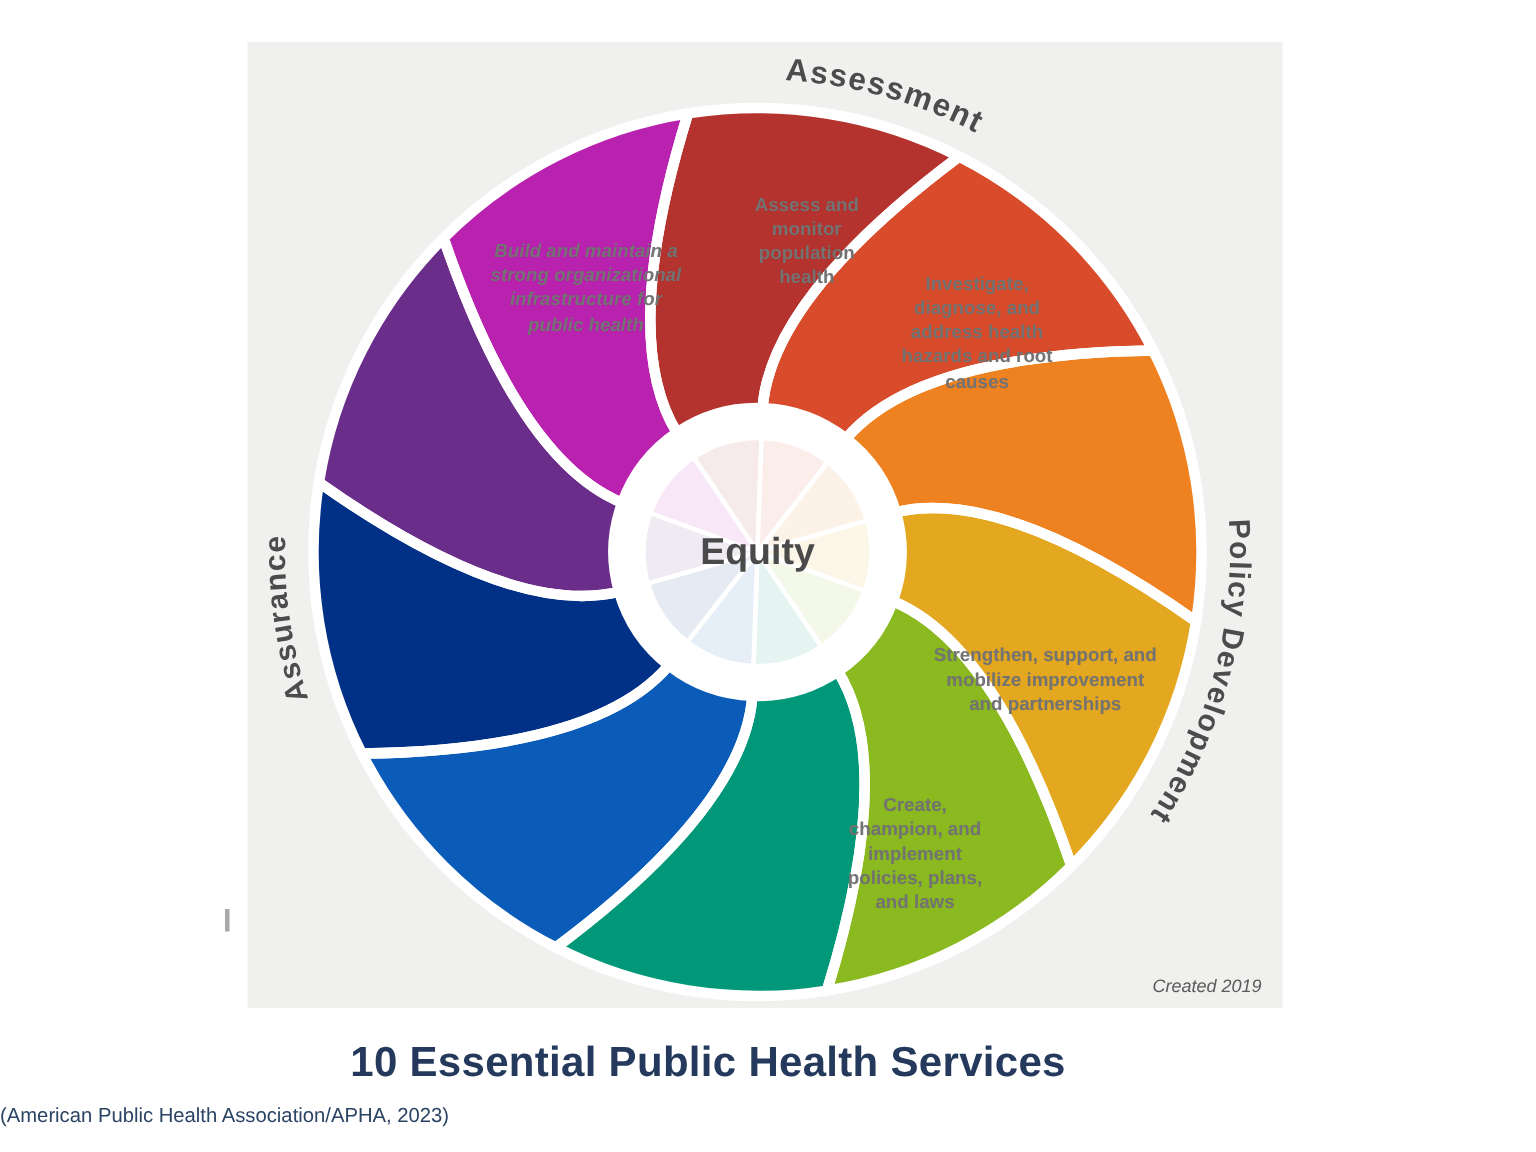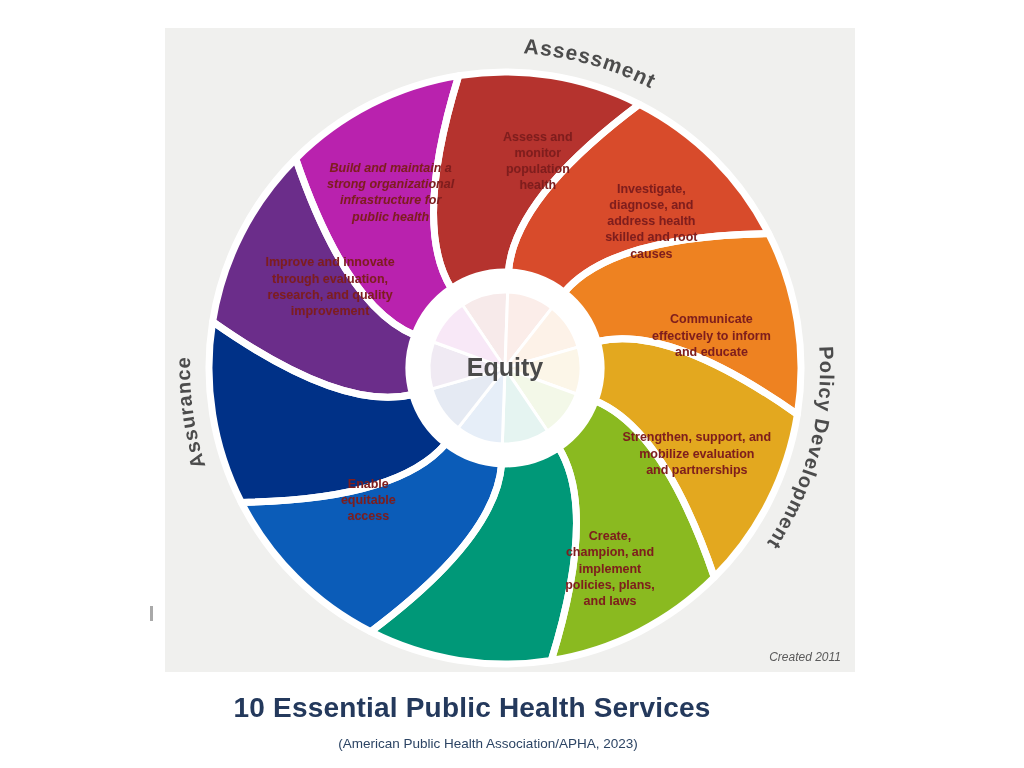--- a/index.html
+++ b/index.html
@@ -8,40 +8,40 @@
     font-family:"Liberation Sans", sans-serif;overflow:hidden;
   }
   .figure{
     position:absolute;left:165px;top:28px;width:690px;height:644px;
     background:#f0f0ee;
   }
   .figure svg{position:absolute;left:0;top:0;}
   .petal-text{
     position:absolute;width:190px;margin:0;
     transform:translate(-50%,-50%);
-    color:#7f1d1d;font-size:12.5px;font-weight:bold;line-height:1.3;
+    color:#737373;font-size:12.5px;font-weight:bold;line-height:1.3;
     text-align:center;white-space:pre-line;
     text-shadow:0 0 1px rgba(0,0,0,0.08);
   }
   .created-note{
     position:absolute;right:14px;bottom:8px;
     font-size:12px;font-style:italic;color:#5a5a5a;
   }
   .stray-mark{
     position:absolute;left:150px;top:606px;width:3px;height:15px;
     background:#a9a9a9;
   }
   .page-title{
     position:absolute;left:0;top:692px;width:944px;
     text-align:center;font-size:28px;font-weight:bold;color:#24395c;
     letter-spacing:0.2px;
   }
   .page-subtitle{
     position:absolute;left:0;top:736px;width:976px;
-    text-align:center;font-size:13.5px;color:#2c4464;
+    font-size:13.5px;color:#2c4464;
   }
 </style>
 </head>
 <body>
 
 <div class="figure">
   <svg id="wheel-svg" width="690" height="644" viewBox="0 0 690 644">
       <path d="M 286.3 260.4 Q 247.4 197.4 293.7 47.6 A 296 296 0 0 1 474.4 76.3 Q 348.9 170.2 343.4 244.1 A 96 96 0 0 0 286.3 260.4 Z" fill="#b5332e"></path>
       <path d="M 343.4 244.1 Q 348.9 170.2 474.4 76.3 A 296 296 0 0 1 603.7 205.6 Q 447.0 207.9 399.1 264.4 A 96 96 0 0 0 343.4 244.1 Z" fill="#d84b2b"></path>
       <path d="M 399.1 264.4 Q 447.0 207.9 603.7 205.6 A 296 296 0 0 1 632.4 386.3 Q 504.2 296.0 432.3 313.5 A 96 96 0 0 0 399.1 264.4 Z" fill="#ee8221"></path>
@@ -76,48 +76,38 @@
       <text x="340" y="340" text-anchor="middle" dy="8" font-size="25" font-weight="bold" fill="#4a4a4a" font-family="&quot;Liberation Sans&quot;, sans-serif">Equity</text>
       <defs>
         <path id="cat-arc-0" d="M 119.2 115.3 A 315 315 0 0 1 645.0 261.1" fill="none"></path>
         <path id="cat-arc-1" d="M 562.7 117.3 A 315 315 0 0 1 421.5 644.3" fill="none"></path>
         <path id="cat-arc-2" d="M 222.0 632.1 A 315 315 0 0 1 146.1 91.8" fill="none"></path>
       </defs>
       <text text-anchor="middle" font-size="21" font-weight="bold" fill="#4c4c4c" letter-spacing="1" font-family="&quot;Liberation Sans&quot;, sans-serif"><textPath href="#cat-arc-0" startOffset="50%">Assessment</textPath></text>
       <text text-anchor="middle" font-size="20" font-weight="bold" fill="#4c4c4c" letter-spacing="1" font-family="&quot;Liberation Sans&quot;, sans-serif"><textPath href="#cat-arc-1" startOffset="50%">Policy Development</textPath></text>
       <text text-anchor="middle" font-size="20" font-weight="bold" fill="#4c4c4c" letter-spacing="1" font-family="&quot;Liberation Sans&quot;, sans-serif"><textPath href="#cat-arc-2" startOffset="50%">Assurance</textPath></text>
     </svg>
-  <div class="created-note">Created 2011</div>
+  <div class="created-note">Created 2019</div>
 <div class="petal-text" style="left: 372.851px; top: 132.585px;">Assess and
 monitor
 population
 health</div>
     <div class="petal-text" style="left: 486.371px; top: 193.629px;">Investigate,
 diagnose, and
 address health
-skilled and root
+hazards and root
 causes</div>
-    <div class="petal-text" style="left: 546.427px; top: 307.305px;">Communicate
-effectively to inform
-and educate</div>
     <div class="petal-text" style="left: 531.845px; top: 425.415px;">Strengthen, support, and
-mobilize evaluation
+mobilize improvement
 and partnerships</div>
     <div class="petal-text" style="left: 445px; top: 541px;">Create,
 champion, and
 implement
 policies, plans,
 and laws</div>
-    <div class="petal-text" style="left: 203.325px; top: 471.985px;">Enable
-equitable
-access</div>
-    <div class="petal-text" style="left: 165.083px; top: 258.435px;">Improve and innovate
-through evaluation,
-research, and quality
-improvement</div>
     <div class="petal-text" style="left: 225.626px; top: 163.879px; font-style: italic;">Build and maintain a
 strong organizational
 infrastructure for
 public health</div>
   </div>
 
 <div class="stray-mark"></div>
 
 <div class="page-title">10 Essential Public Health Services</div>
 <div class="page-subtitle">(American Public Health Association/APHA, 2023)</div>

